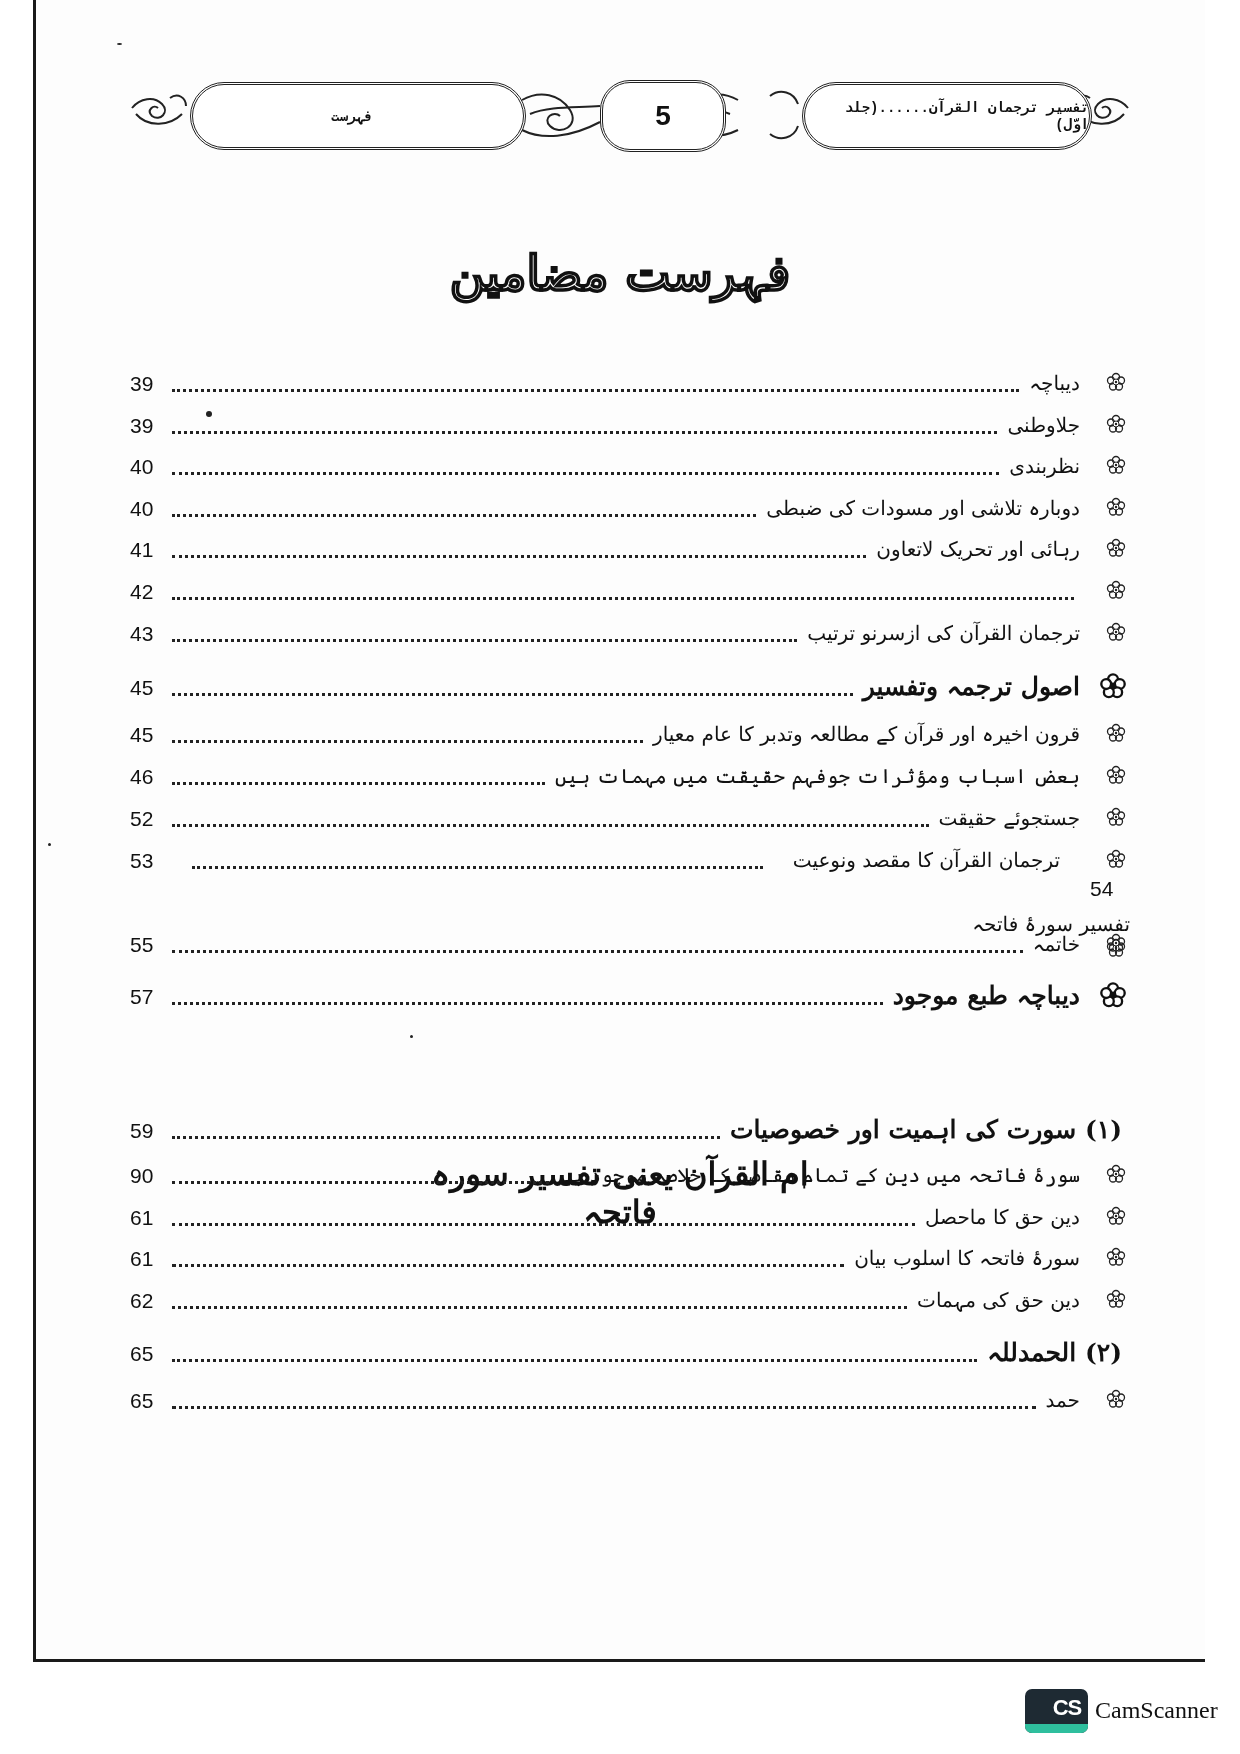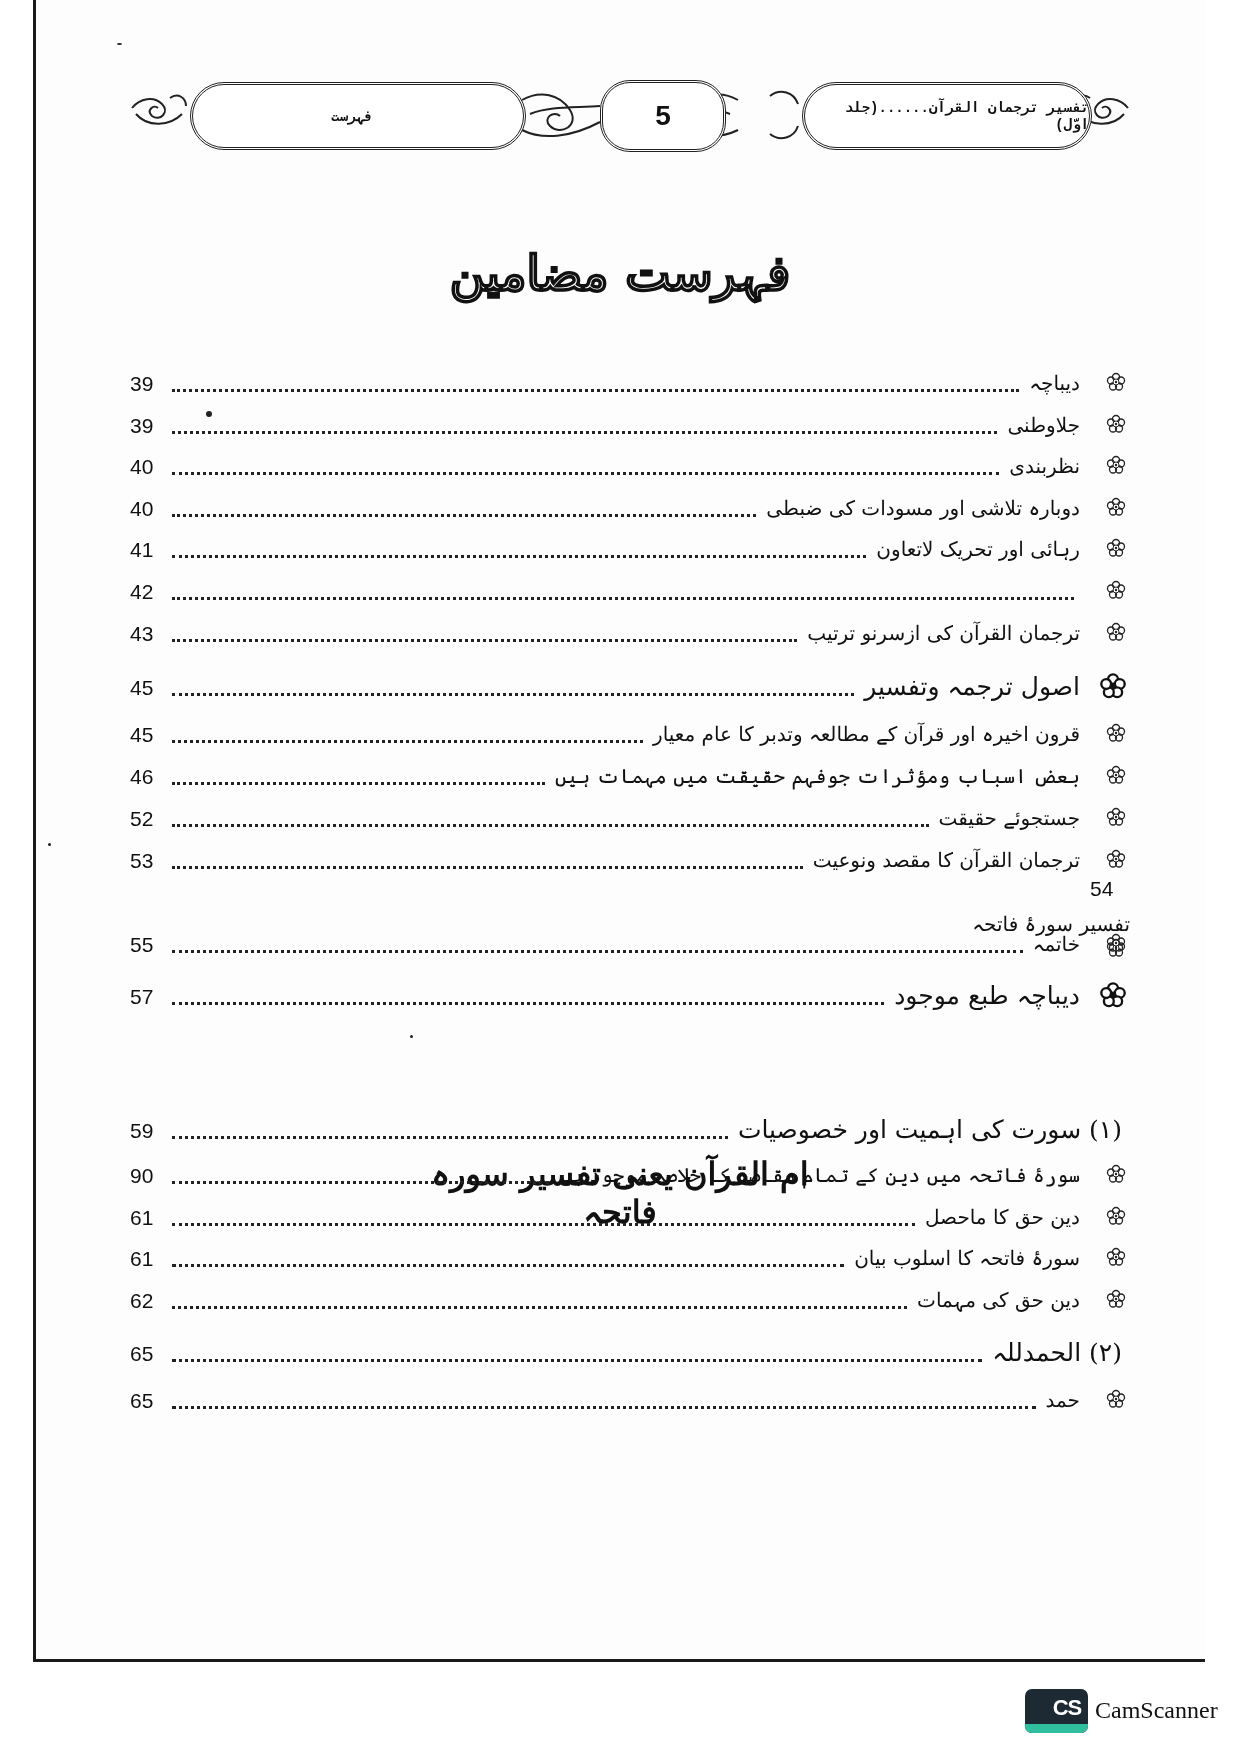--- a/index.html
+++ b/index.html
@@ -54,21 +54,21 @@
     width:40px; font-family:"Liberation Sans", sans-serif; font-size:21px;
     color:#111; text-align:left; line-height:26px;
   }
   .dots {
     flex:1; border-bottom:3px dotted #222; margin:0 6px 5px 2px; height:0;
   }
   .label {
     direction:rtl; font-family:"DejaVu Serif", serif; font-size:20px;
     white-space:nowrap; line-height:28px; padding-left:4px;
   }
-  .label.major { font-size:25px; font-weight:normal; }
+  .label.major { font-size:25px; font-weight:bold; }
   .bullet {
     width:50px; height:30px; display:flex; align-items:center; justify-content:flex-end;
     padding-right:4px; box-sizing:border-box;
   }
   .bullet svg { display:block; }
 
   .section-title {
     position:absolute; left:420px; top:1155px; width:400px; text-align:center;
     direction:rtl; font-family:"DejaVu Serif", serif; font-size:32px; font-weight:bold;
   }
@@ -321,21 +321,21 @@
             <circle cx="15" cy="8.5" r="3.5"></circle>
             <circle cx="13" cy="14.5" r="3.5"></circle>
             <circle cx="7" cy="14.5" r="3.5"></circle>
             <circle cx="5" cy="8.5" r="3.5"></circle>
           </g>
           <circle cx="10" cy="10" r="3" fill="#fff" stroke="#222" stroke-width="1"></circle>
           <circle cx="10" cy="10" r="1.2" fill="#222"></circle>
         </svg>
       </span>
     </div>
-    <div class="toc-row" style="top: 834px;">
+    <div class="toc-row" style="top: 834px; gap: 20px;">
       <span class="pg">53</span>
       <span class="dots"></span>
       <span class="label">ترجمان القرآن کا مقصد ونوعیت</span>
       <span class="bullet">
         <svg width="20" height="20" viewBox="0 0 20 20">
           <g fill="none" stroke="#222" stroke-width="1.3">
             <circle cx="10" cy="5" r="3.5"></circle>
             <circle cx="15" cy="8.5" r="3.5"></circle>
             <circle cx="13" cy="14.5" r="3.5"></circle>
             <circle cx="7" cy="14.5" r="3.5"></circle>

